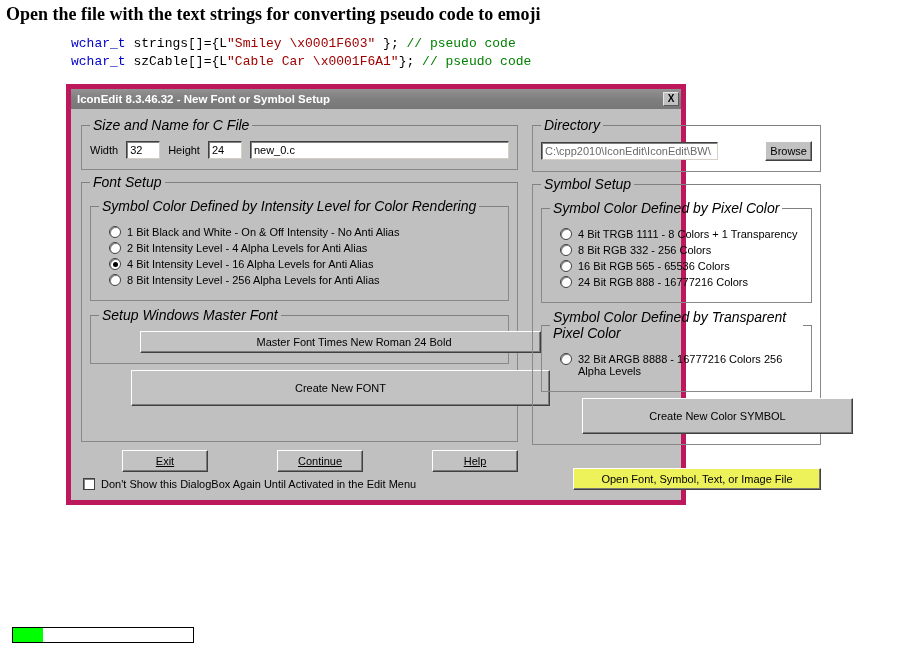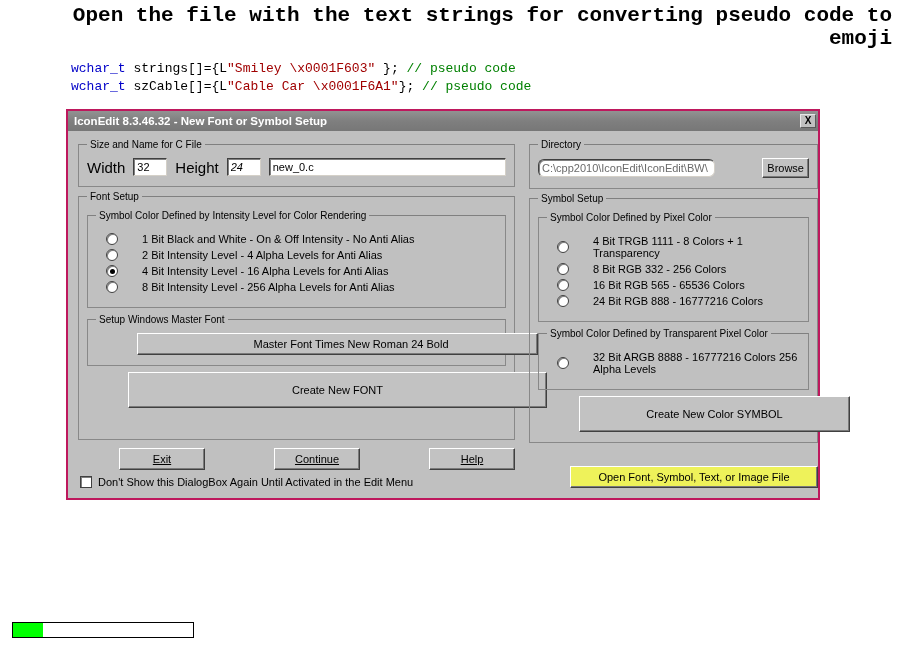--- a/index.html
+++ b/index.html
@@ -4,43 +4,42 @@
 <style>
   * { box-sizing: border-box; }
   body {
     margin: 0;
     padding: 4px 6px;
     font-family: "Times New Roman", Times, serif;
     background: #fff;
     width: 898px;
   }
   h2.page-title {
-    font-size: 21px;
+    font-size: 18px;
     font-weight: bold;
     margin: 0 0 10px 0;
-    font-family: Liberation Mono, monospace;
-    text-align: right;
+    font-family: Liberation Serif, serif;
   }
   .code-block {
     font-family: "Courier New", monospace;
     font-size: 13px;
     margin: 0 0 14px 65px;
     line-height: 1.35;
     white-space: pre;
   }
   .kw { color: #0000c8; }
   .str { color: #a00000; }
   .cmt { color: #008000; }
 
   
   .dialog {
-    width: 754px;
+    width: 620px;
     margin-left: 60px;
     background: #c0c0c0;
-    border: 2px solid #be185d;
+    border: 5px solid #be185d;
     font-family: Tahoma, Arial, sans-serif;
     font-size: 11px;
     box-shadow: 0 0 0 0 #000;
   }
   .titlebar {
     background: linear-gradient(180deg,#929292 0%,#7f7f7f 50%,#777 100%);
     color: #fff;
     font-weight: bold;
     font-size: 11.5px;
     display: flex;
@@ -65,23 +64,24 @@
   }
   .col { flex:1 1 50%; display:flex; flex-direction:column; }
 
   fieldset {
     border: 1px solid #888;
     border-top-color:#808080;
     margin: 0 0 4px 0;
     padding: 8px 8px 10px 8px;
   }
   fieldset > legend {
-    font-size: 10px;
+    font-size: 14px;
     padding: 0 3px;
     color:#000;
+    font-style:italic;
   }
   .inner-fieldset { margin: 0 0 6px 0; }
 
   
   .win-input {
     font: 11px Tahoma, Arial;
     background:#fff;
     border:1px solid #404040;
     border-top-color:#404040;border-left-color:#404040;
     border-right-color:#d4d0c8;border-bottom-color:#d4d0c8;
@@ -103,47 +103,47 @@
     cursor:default;
     box-shadow: inset -1px -1px 0 #7a7a7a;
     margin-left: 41px;
   }
   .win-btn.wide { width:100%; height:36px; }
   .win-btn.master { width:100%; height:22px;padding-left:33px; }
   .win-btn.highlight { background:#eef25a; }
   .win-btn.small { height:20px; padding:0 4px; }
 
   .row-top { display:flex; align-items:center; gap:8px; }
-  .row-top label { font-size:15px; }
+  .row-top label { font-size:11px; }
   .row-top .w-width { width:34px; }
-  .row-top .w-height{ width:34px;font-style:italic; }
+  .row-top .w-height{ width:34px; }
   .row-top .w-file  { flex:1; }
 
-  .radio-row { display:flex; align-items:center; gap:24px; margin:4px 0 4px 10px; font-size:11px; }
+  .radio-row { display:flex; align-items:flex-start; gap:6px; margin:4px 0 4px 10px; font-size:11px; }
   .radio-dot {
     width:12px;height:12px;border-radius:50%;
     border:1px solid #404040;background:#fff;
     box-shadow: inset 1px 1px 0 #808080;
     display:flex;align-items:center;justify-content:center;
     flex-shrink:0;
   }
   .radio-dot .sel { width:5px;height:5px;border-radius:50%;background:#000; }
 
   .chk-row { display:flex; align-items:center; gap:6px; margin:6px 0 0 2px; font-size:11px;}
   .chk {
     width:12px;height:12px;border:1px solid #404040;background:#fff;
     box-shadow: inset 1px 1px 0 #808080;
     flex-shrink:0;
   }
 
   .three-btn-row { display:flex; gap:28px; margin-top:4px;text-decoration:underline; }
   .three-btn-row .win-btn { flex:0 0 auto; width:86px; }
 
   .dir-row { display:flex; align-items:center; gap:6px; }
-  .dir-row .win-input { flex:1;border-radius:6px; }
+  .dir-row .win-input { flex:1; }
 
   .bottom-right-btn { margin-top: 19px; }
 
   
   .progress {
     margin: 122px 0 0 6px;
     width:182px;height:16px;
     border:1px solid #000;
     background:#fff;
     display:flex;align-items:stretch;

